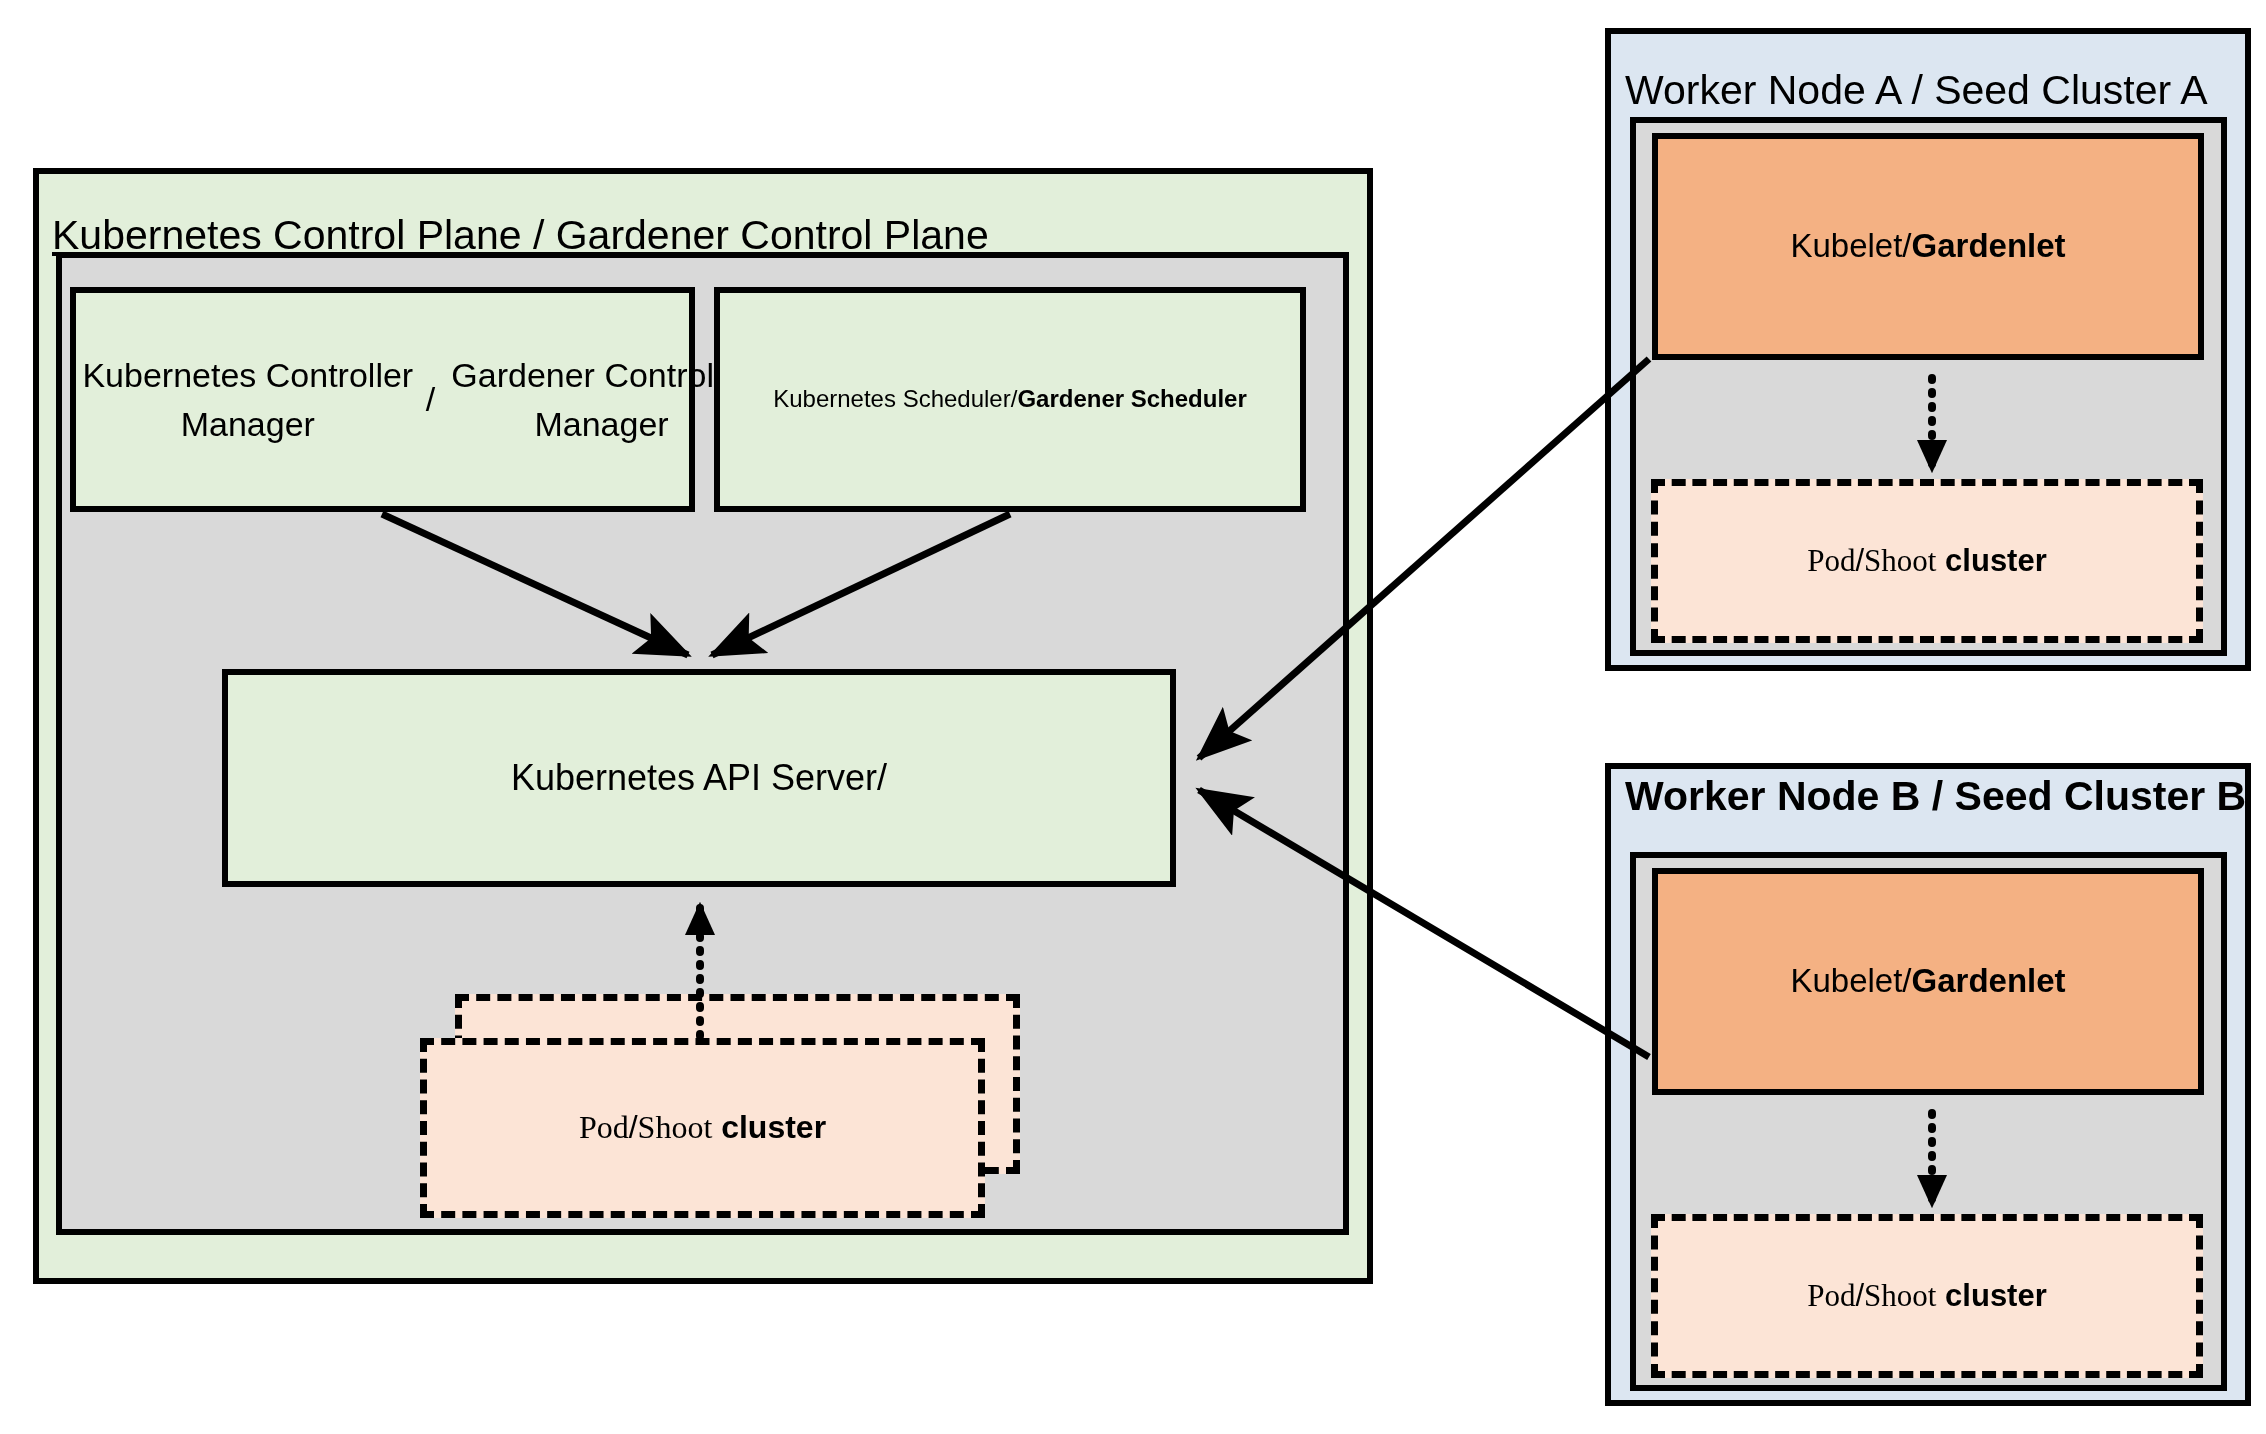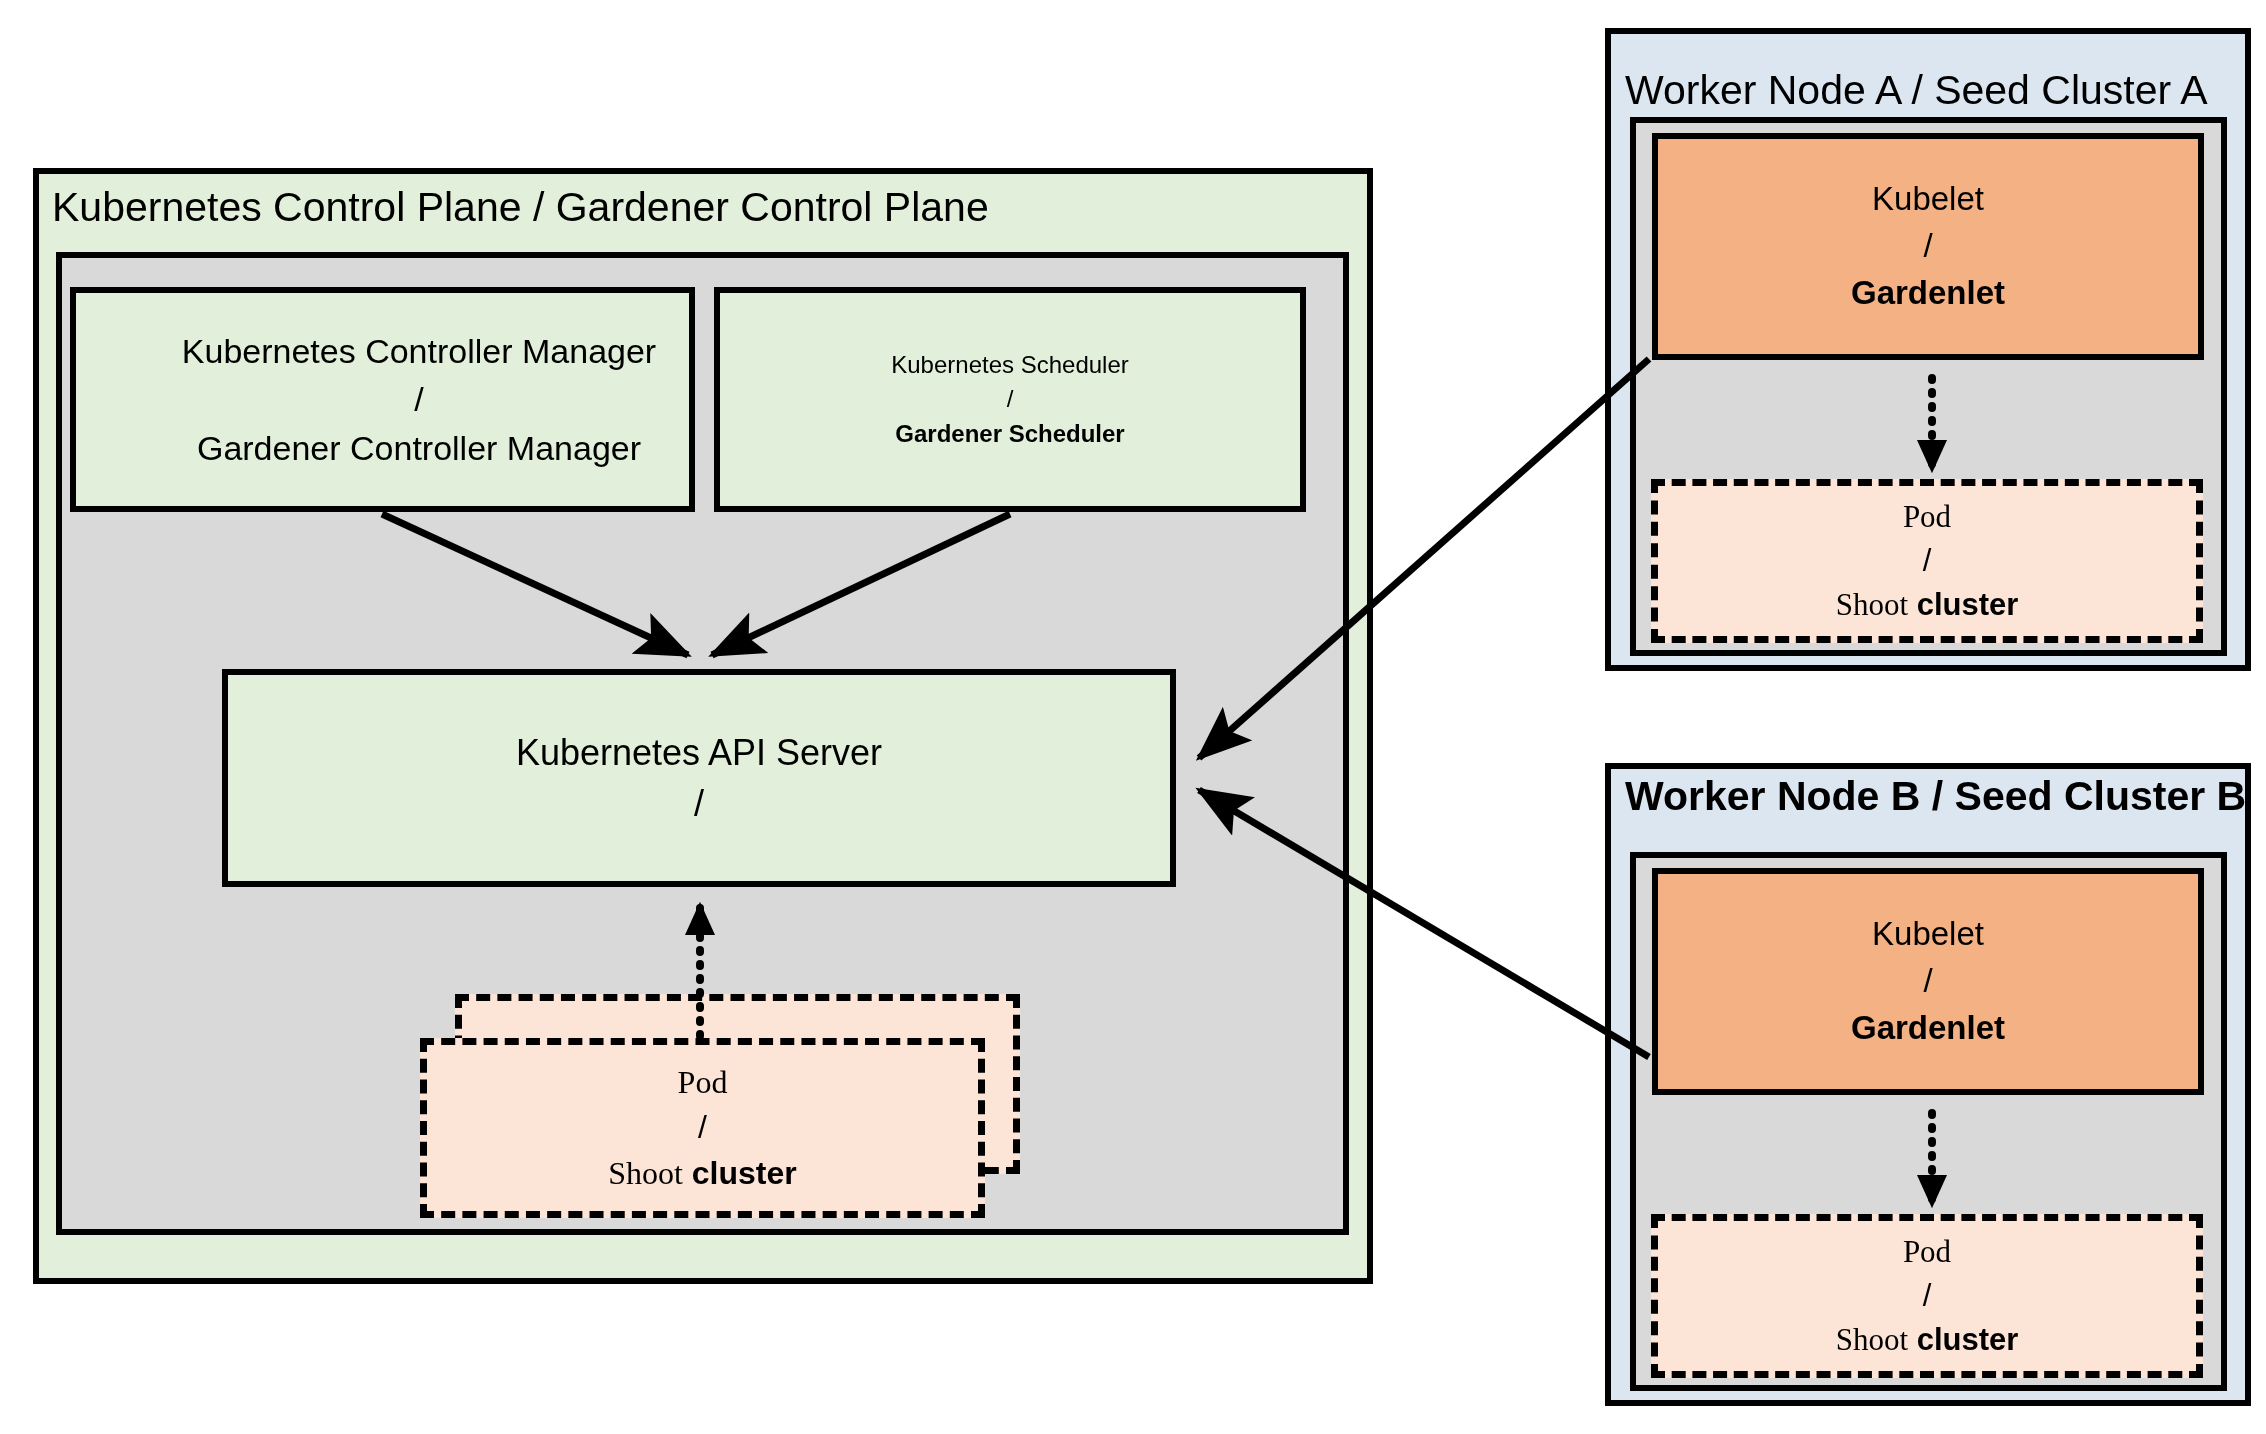--- a/index.html
+++ b/index.html
@@ -31,21 +31,21 @@
     border: 6px solid #000000;
   }
   .box-dashed {
     position: absolute;
     box-sizing: border-box;
     border: 7px dashed #000000;
   }
   .ctr {
     position: absolute;
     display: flex;
-    flex-direction: column;
+    flex-direction: row;
     align-items: center;
     justify-content: center;
     text-align: center;
     color: #000000;
     line-height: 1.42;
     border-radius: 8px;
   }
   .mono { font-family: Liberation Serif, serif; }
   .bold { font-weight: bold; }
   .group-title {
@@ -56,21 +56,21 @@
     font-family: "Liberation Sans", sans-serif;
   }
 </style>
 </head>
 <body>
 
 <div id="diagram-root">
 
   <div class="box" style="left:33px; top:168px; width:1340px; height:1116px; background:#e2efda;"></div>
 
-  <div class="group-title" style="left:52px; top:184px;">Kubernetes Control Plane / Gardener Control Plane</div>
+  <div class="group-title" style="left:52px; top:212px;text-decoration:underline;">Kubernetes Control Plane / Gardener Control Plane</div>
 
   <div class="box" style="left:56px; top:252px; width:1293px; height:983px; background:#d9d9d9;"></div>
 
   <div class="box" style="left:70px; top:287px; width:625px; height:225px; background:#e2efda;"></div>
   <div class="ctr" style="left:70px; top:287px; width:698px; height:225px; font-size:34px;">
     <span>Kubernetes Controller Manager</span>
     <span>/</span>
     <span>Gardener Controller Manager</span>
   </div>
 

